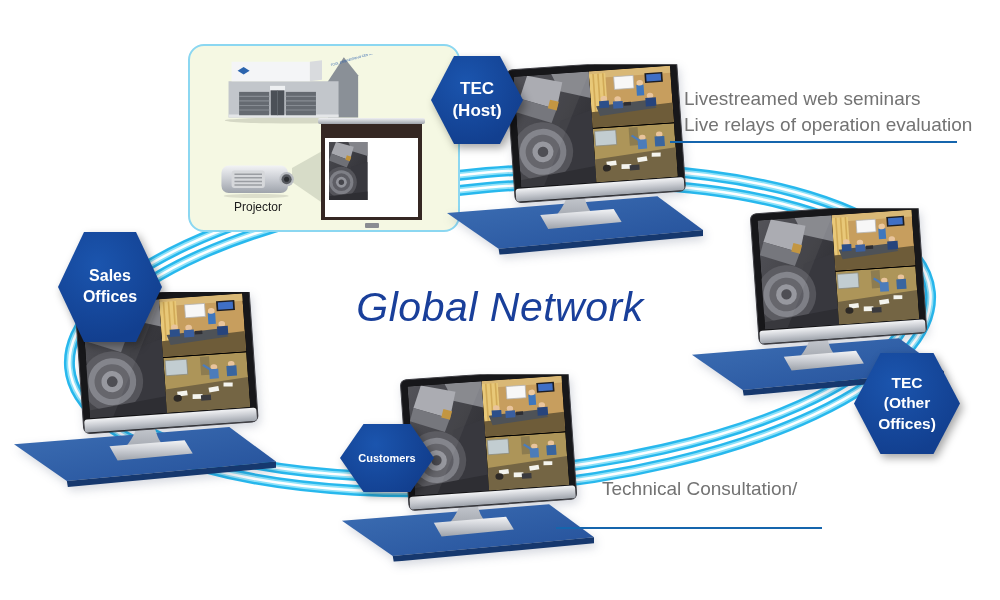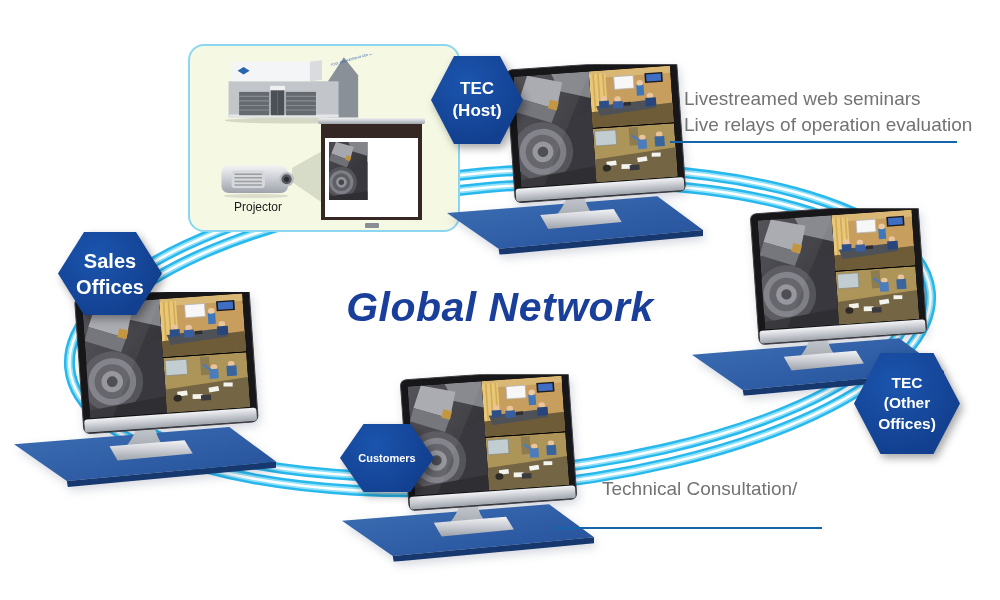--- a/index.html
+++ b/index.html
@@ -35,27 +35,27 @@
   .m-right{left:690px;top:208px;width:254px;height:188px;}
   
   .hex{
     z-index:4;display:flex;flex-direction:column;align-items:center;justify-content:center;
     clip-path:polygon(25% 0%,75% 0%,100% 50%,75% 100%,25% 100%,0% 50%);
     background:radial-gradient(circle at 38% 30%, #1b55ae, #123f8f 75%);
     color:#ffffff;font-weight:bold;text-align:left;line-height:1.3;
   }
   .hex-shadow{z-index:4;filter:drop-shadow(3px 4px 4px rgba(0,0,0,0.35));}
   .hex-host{left:431px;top:56px;width:92px;height:88px;font-size:17px;}
-  .hex-sales{left:58px;top:232px;width:104px;height:83px;font-size:20px;}
+  .hex-sales{left:58px;top:232px;width:104px;height:110px;font-size:16px;}
   .hex-customers{left:340px;top:424px;width:94px;height:68px;font-size:11px;}
   .hex-other{left:854px;top:353px;width:106px;height:101px;font-size:15.5px;}
   
   .title{
     left:0;top:284px;width:1000px;text-align:center;z-index:5;
-    font-size:41px;font-weight:bold;font-style:italic;color:#193f9a;letter-spacing:0.5px;
+    font-size:41px;font-weight:normal;font-style:italic;color:#193f9a;letter-spacing:0.5px;
   }
   .annot{z-index:5;font-size:19px;color:#737373;line-height:26px;}
   .annot-top{left:684px;top:86px;}
   .annot-bottom{left:602px;top:476px;text-align:center;}
   .rule{z-index:5;height:2px;background:#1565ad;}
   .rule-top{left:670px;top:141px;width:287px;}
   .rule-bottom{left:556px;top:527px;width:266px;}
 </style>
 </head>
 <body>

